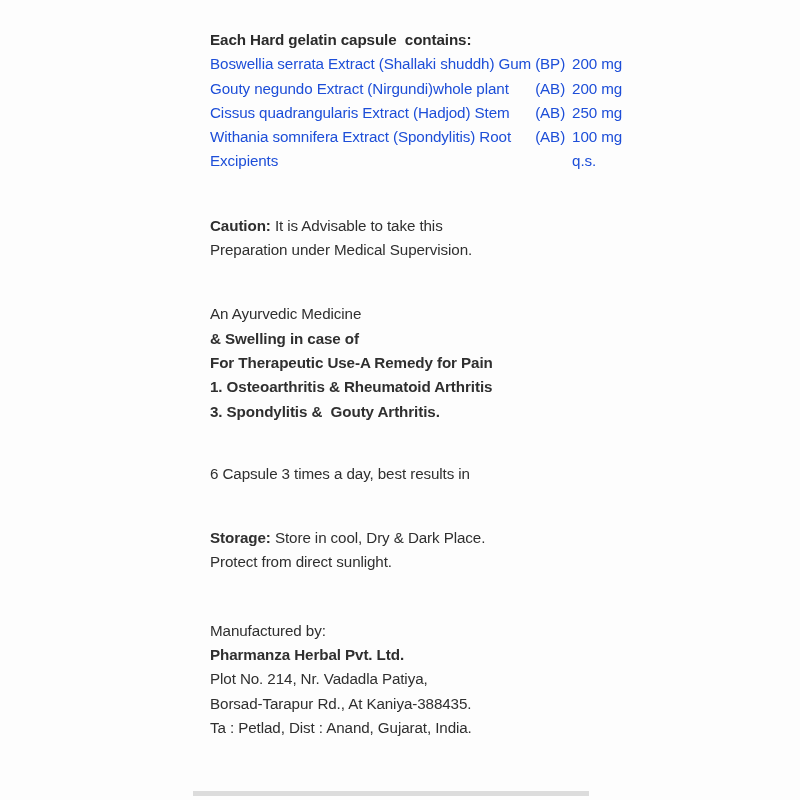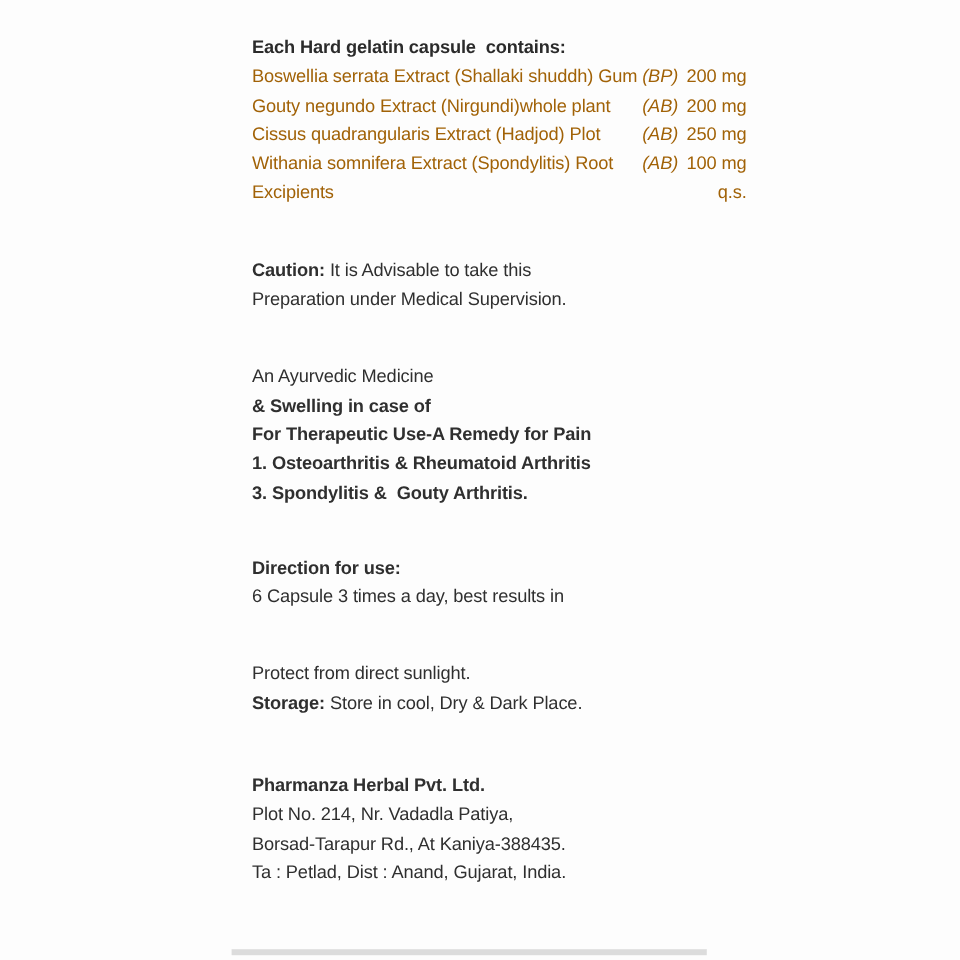--- a/index.html
+++ b/index.html
@@ -50,28 +50,28 @@
   .comp-table {
     border-collapse: collapse;
     width: 100%;
     table-layout: auto;
   }
   .comp-table td {
     padding: 0;
     font-size: 15.2px;
     line-height: 24.3px;
     letter-spacing: -0.1px;
-    color: #a16207;
+    color: #1d4ed8;
     white-space: pre;
     vertical-align: top;
   }
   .col-name { width: 282px; padding-right: 4px !important; }
-  .col-std  { width: 40px; text-align: center; font-style: italic; }
+  .col-std  { width: 40px; text-align: center; }
   .col-qty  { text-align: center; padding-left: 7px !important; white-space: pre; }
-  .qty-right { text-align: right; }
+  .qty-right { text-align: left; }
 
   
   .gap-caution   { height: 40px; }
   .gap-ayur      { height: 40px; }
   .gap-direction { height: 38px; }
   .gap-storage   { height: 40px; }
   .gap-mfg       { height: 44px; }
 
   .block { margin: 0; }
 
@@ -99,21 +99,21 @@
           <td class="col-name ln reg">Boswellia serrata Extract (Shallaki shuddh) Gum</td>
           <td class="col-std ln reg">(BP)</td>
           <td class="col-qty ln reg">200 mg</td>
         </tr>
         <tr>
           <td class="col-name ln reg">Gouty negundo Extract (Nirgundi)whole plant</td>
           <td class="col-std ln reg">(AB)</td>
           <td class="col-qty ln reg">200 mg</td>
         </tr>
         <tr>
-          <td class="col-name ln reg">Cissus quadrangularis Extract (Hadjod) Plot</td>
+          <td class="col-name ln reg">Cissus quadrangularis Extract (Hadjod) Stem</td>
           <td class="col-std ln reg">(AB)</td>
           <td class="col-qty ln reg">250 mg</td>
         </tr>
         <tr>
           <td class="col-name ln reg">Withania somnifera Extract (Spondylitis) Root</td>
           <td class="col-std ln reg">(AB)</td>
           <td class="col-qty ln reg">100 mg</td>
         </tr>
         <tr>
           <td class="col-name ln reg">Excipients</td>
@@ -137,34 +137,34 @@
     <div class="ln reg">An Ayurvedic Medicine</div>
     <div class="ln bold">&amp; Swelling in case of</div>
     <div class="ln bold">For Therapeutic Use-A Remedy for Pain</div>
     <div class="ln bold">1. Osteoarthritis &amp; Rheumatoid Arthritis</div>
     <div class="ln bold">3. Spondylitis &amp;  Gouty Arthritis.</div>
   </div>
 
   <div class="gap-direction"></div>
 
   <div class="block">
-    <div class="ln bold">Direction for use:</div>
     <div class="ln reg">6 Capsule 3 times a day, best results in</div>
   </div>
 
   <div class="gap-storage"></div>
 
   <div class="block">
+    <div class="ln"><span class="bold">Storage:</span><span class="reg"> Store in cool, Dry &amp; Dark Place.</span></div>
     <div class="ln reg">Protect from direct sunlight.</div>
-    <div class="ln"><span class="bold">Storage:</span><span class="reg"> Store in cool, Dry &amp; Dark Place.</span></div>
   </div>
 
   <div class="gap-mfg"></div>
 
   <div class="block">
+    <div class="ln reg">Manufactured by:</div>
     <div class="ln bold">Pharmanza Herbal Pvt. Ltd.</div>
     <div class="ln reg">Plot No. 214, Nr. Vadadla Patiya,</div>
     <div class="ln reg">Borsad-Tarapur Rd., At Kaniya-388435.</div>
     <div class="ln reg">Ta : Petlad, Dist : Anand, Gujarat, India.</div>
   </div>
 
 </div>
 
 <div class="bottom-strip"></div>
 

